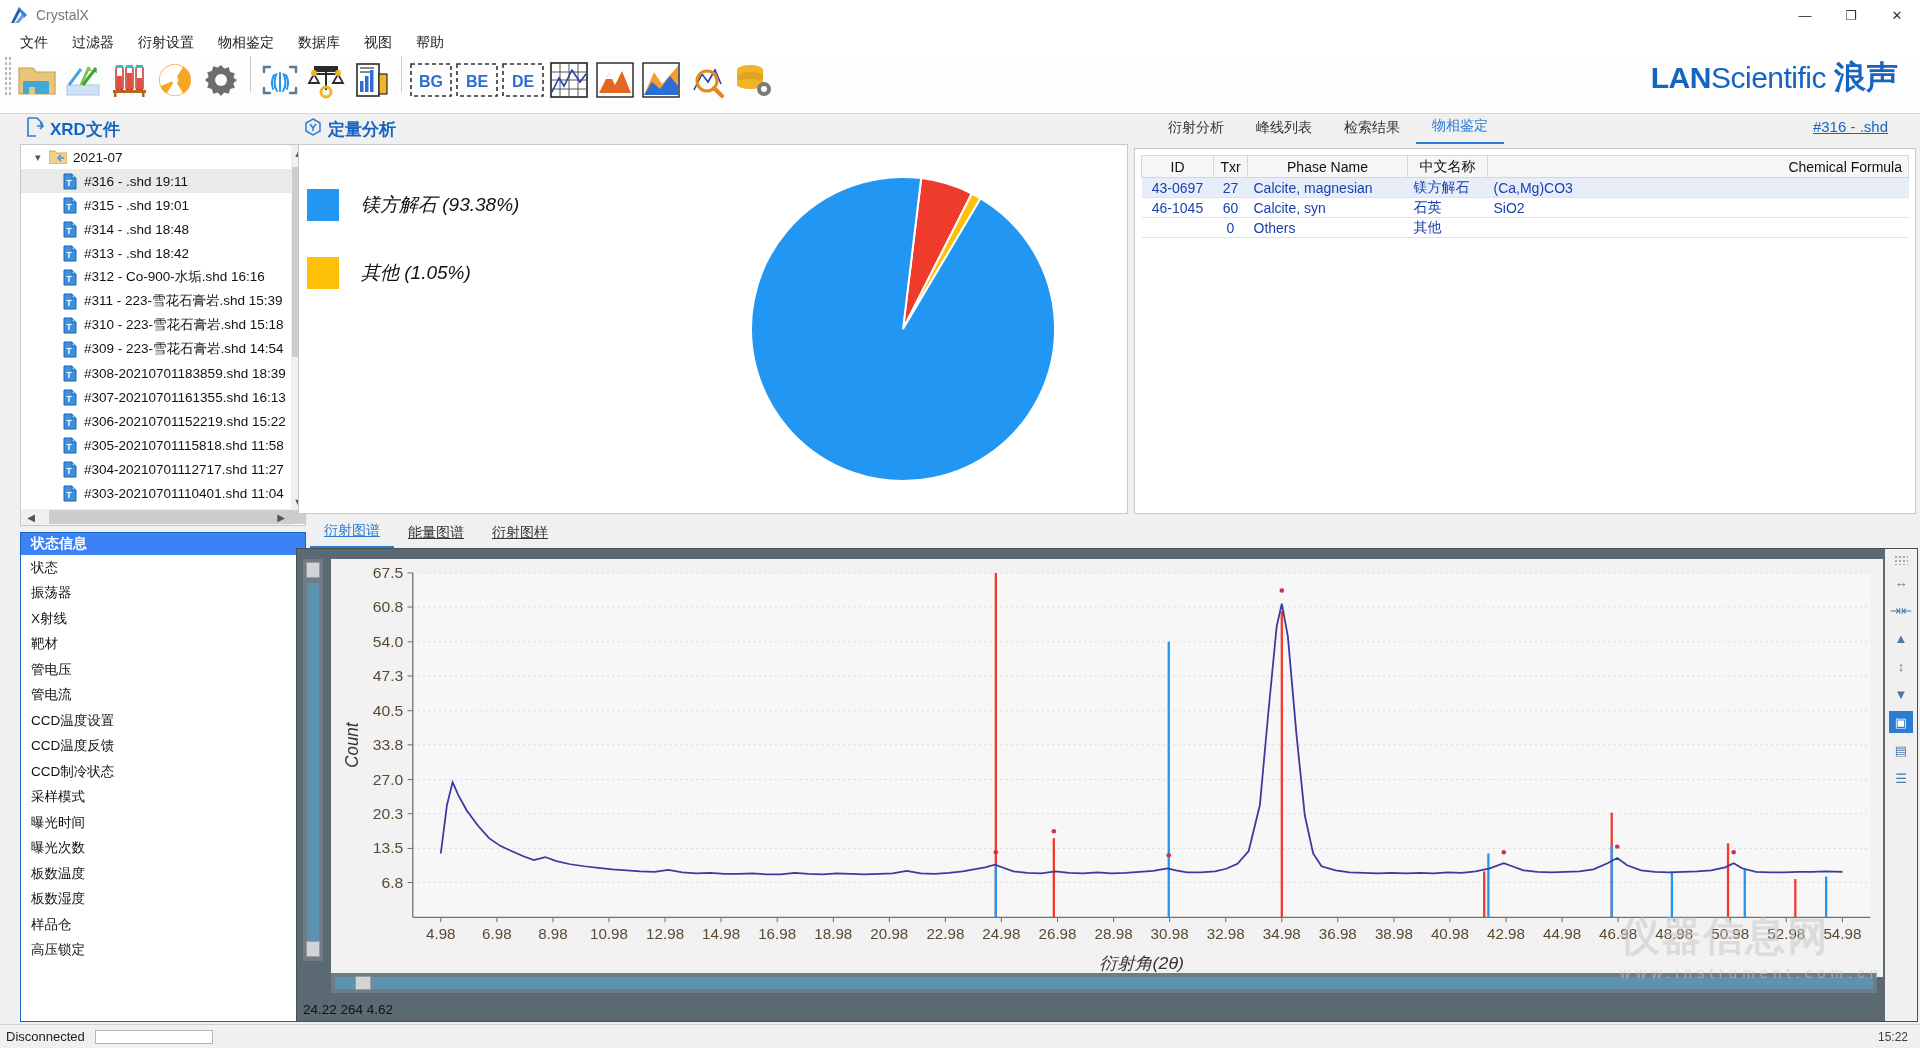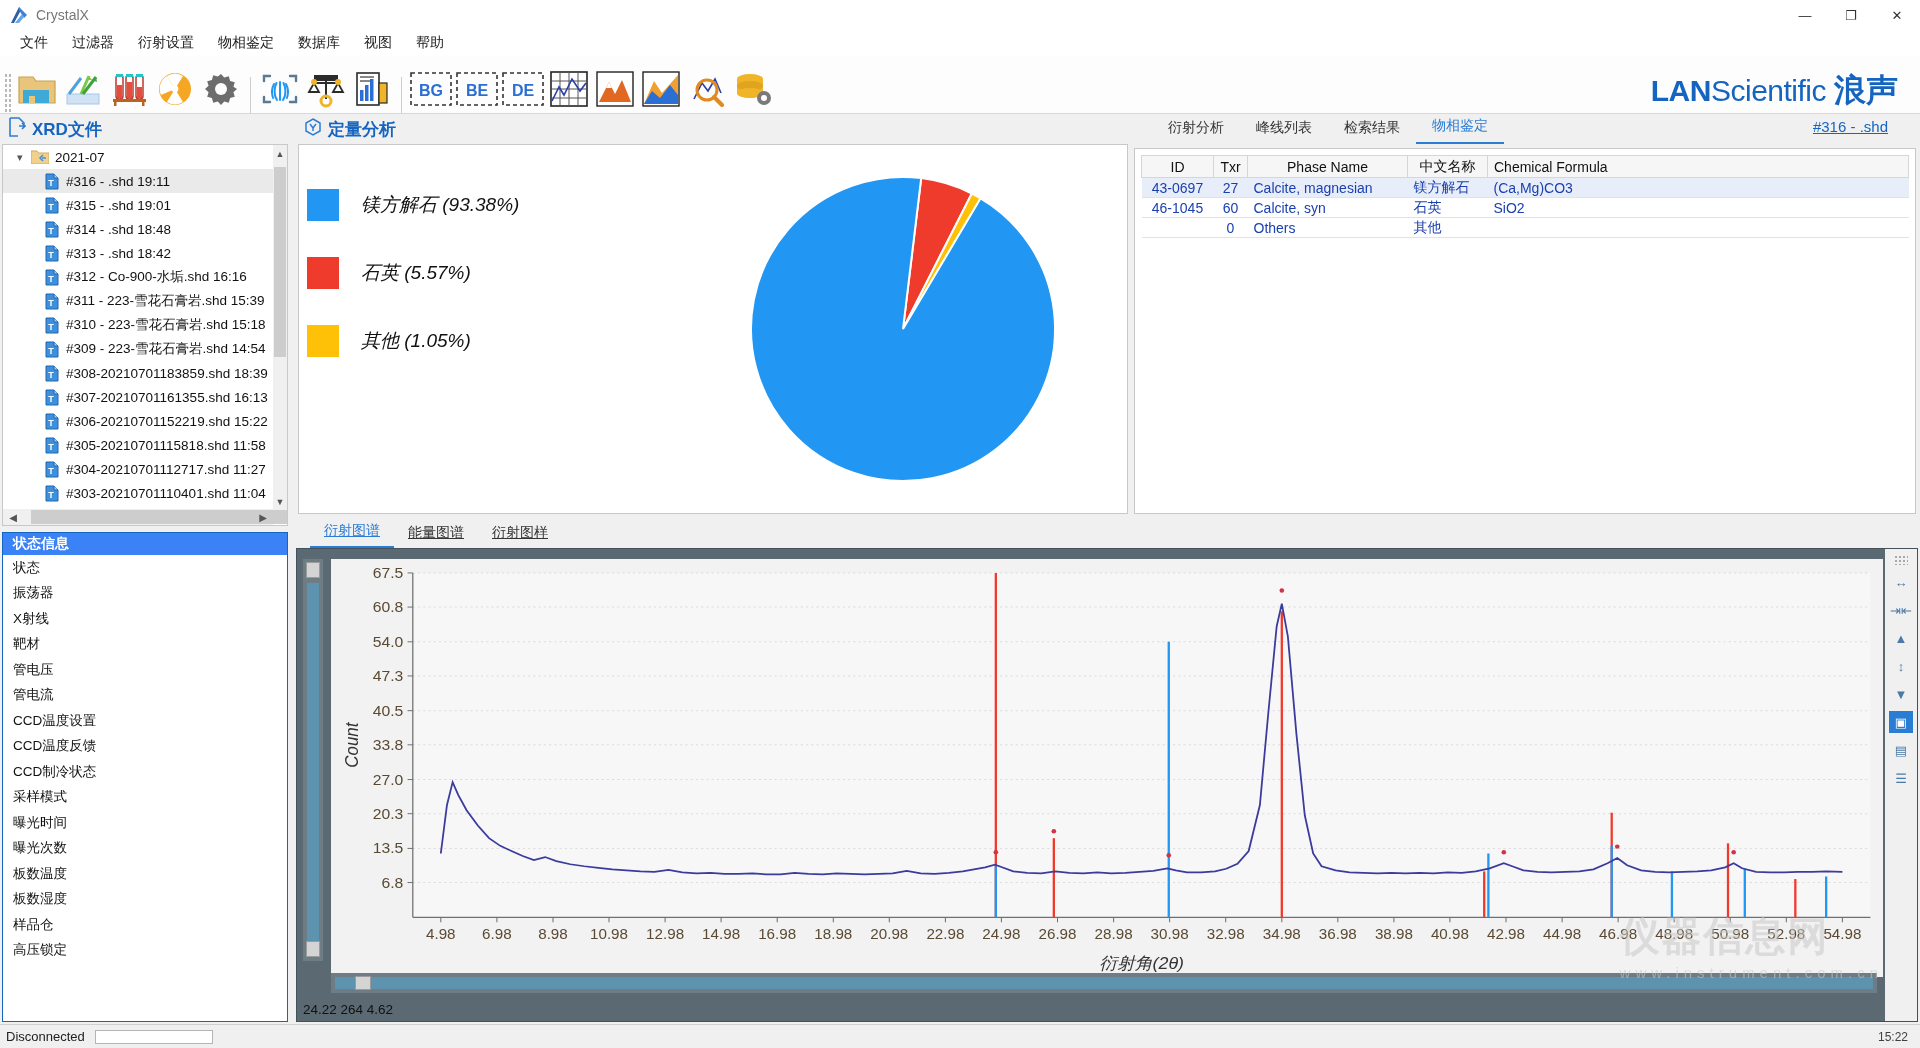--- a/index.html
+++ b/index.html
@@ -30,39 +30,39 @@
 
   
   #menubar {
     height: 26px; background: #ffffff; display: flex; align-items: center;
     padding-left: 8px; font-size: 14px; color: #222;
   }
   .menu-item { padding: 3px 12px; cursor: default; }
 
   
   #toolbar {
-    height: 58px; background: #fdfdfd; display: flex; align-items: flex-end;
+    height: 58px; background: #fdfdfd; display: flex; align-items: flex-start;
     border-bottom: 1px solid #d8d8d8; position: relative; padding-left: 4px;
   }
   .grip { width: 8px; height: 40px; margin-right: 2px;
     background-image: radial-gradient(#b9b9b9 1px, transparent 1px);
     background-size: 4px 5px; }
   .tb-btn { width: 46px; height: 48px; display:flex; align-items:center;
     justify-content:center; }
   .tb-sep { width:1px; height:36px; background:#cdcdcd; margin:0 6px; }
   #brand { margin-left:auto; margin-right: 22px; display:flex; align-items:baseline; }
   #brand .lan { font-size: 30px; font-weight: bold; color:#1565c0; letter-spacing:-0.5px;}
   #brand .sci { font-size: 30px; color:#1565c0; letter-spacing:-0.5px;}
   #brand .cn { font-size: 32px; font-weight:bold; color:#1565c0; margin-left: 8px;}
 
   
   #workarea { position:absolute; left:0; top:114px; right:0; bottom:24px; }
 
   
-  #leftcol { position:absolute; left:0; top:0; width:292px; bottom:0; }
+  #leftcol { position:absolute; left:18px; top:0; width:292px; bottom:0; }
 
   .pane-head { display:flex; align-items:center; height:30px; padding-left:8px;
      background:#f0f0f0; }
   .pane-head .ttl { color:#1565c0; font-size:17px; font-weight:bold; margin-left:6px; }
 
   #filelist-box { position:absolute; left:2px; top:30px; right:4px; height:382px;
      background:#fff; border:1px solid #c8c8c8; overflow:hidden; }
   .tree-row { height:24px; display:flex; align-items:center; font-size:13.5px;
      color:#111; padding-left:6px; white-space:nowrap; }
   .tree-row.group { padding-left:14px; }
@@ -610,24 +610,20 @@
       </span>
       <span class="ttl">定量分析</span>
     </div>
     <div id="quant-body">
       <div id="legend">
           <div class="lg-row">
        <span class="swatch" style="background:#2196F3"></span>
        <span class="lg-label">镁方解石 (93.38%)</span>
      </div>
           <div class="lg-row">
-       <span class="swatch" style="background:#EF3B2C"></span>
-       <span class="lg-label">石英 (5.57%)</span>
-     </div>
-          <div class="lg-row">
        <span class="swatch" style="background:#FFC107"></span>
        <span class="lg-label">其他 (1.05%)</span>
      </div>
         </div>
       <div id="pie-wrap">
         <svg id="pie-svg" width="340" height="340" viewBox="0 0 340 340">
             <path d="M170 170 L188.2 19.1 A152 152 0 0 1 238.8 34.5 Z" fill="#EF3B2C" stroke="#ffffff" stroke-width="2"></path>
             <path d="M170 170 L238.8 34.5 A152 152 0 0 1 247.6 39.3 Z" fill="#FFC107" stroke="#ffffff" stroke-width="2"></path>
             <path d="M170 170 L247.6 39.3 A152 152 0 1 1 188.2 19.1 Z" fill="#2196F3" stroke="#ffffff" stroke-width="2"></path>
           </svg>
@@ -644,21 +640,21 @@
       </div>
     <div id="doctitle">#316 - .shd</div>
     <div id="phase-body">
       <table class="ptbl">
         <thead>
             <tr>
           <th class="c-id">ID</th>
           <th class="c-txr">Txr</th>
           <th class="c-pn">Phase Name</th>
           <th class="c-cn">中文名称</th>
-          <th style="text-align:left">Chemical Formula</th>
+          <th style="text-align:right">Chemical Formula</th>
         </tr>
           </thead>
         <tbody id="phase-rows">
             <tr class="hl">
        <td class="c-id" style="text-align:center">43-0697</td>
        <td class="c-txr" style="text-align:center">27</td>
        <td class="c-pn">Calcite, magnesian</td>
        <td class="c-cn">镁方解石</td>
        <td>(Ca,Mg)CO3</td>
      </tr>

